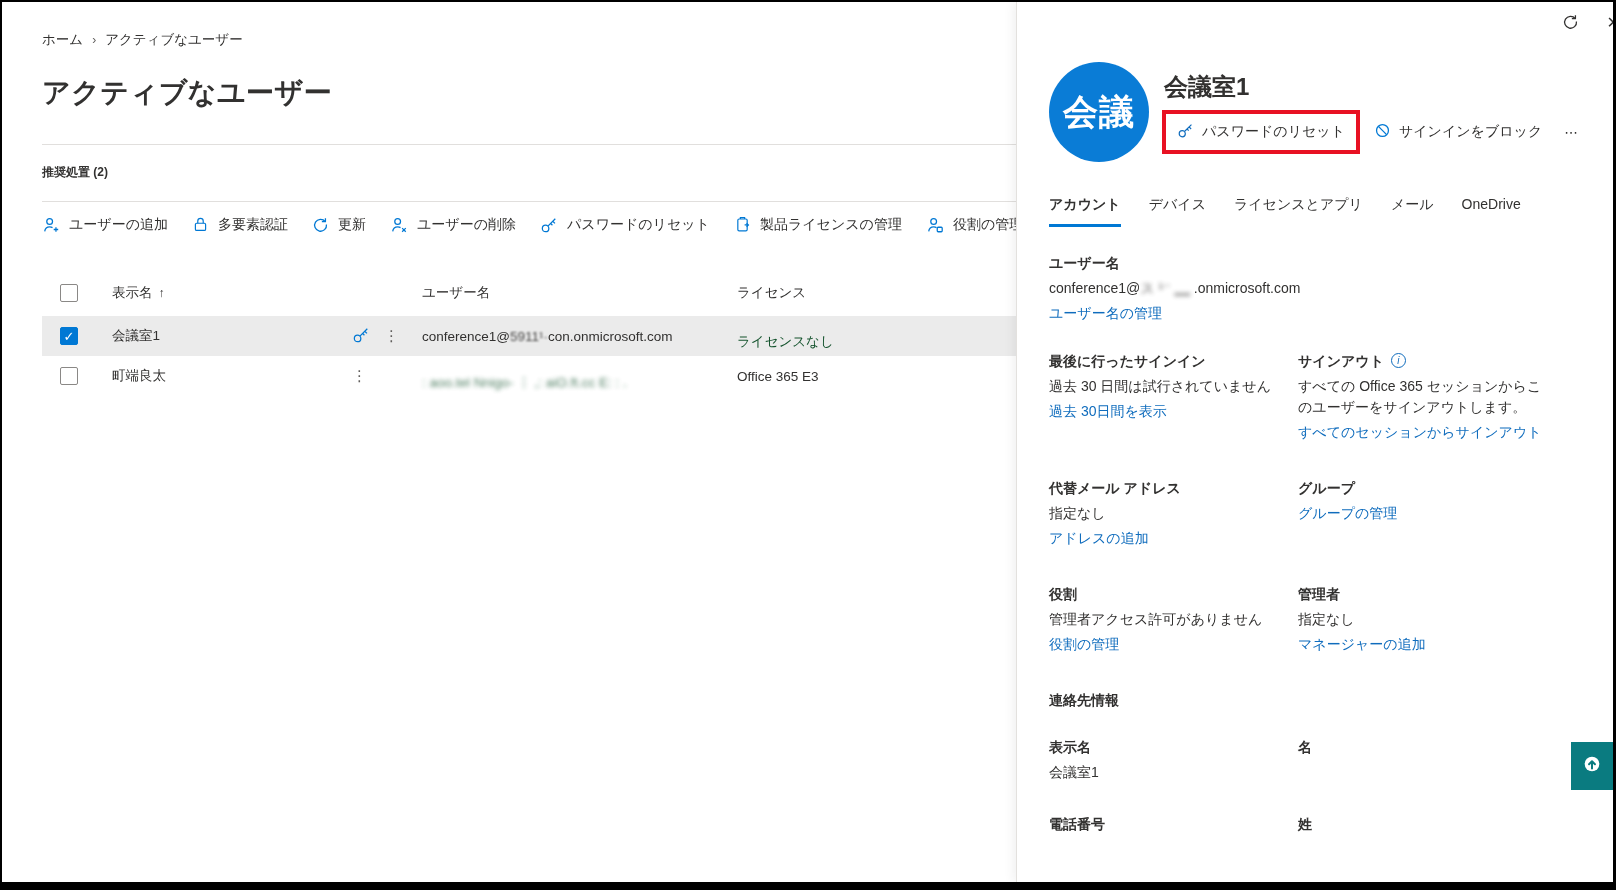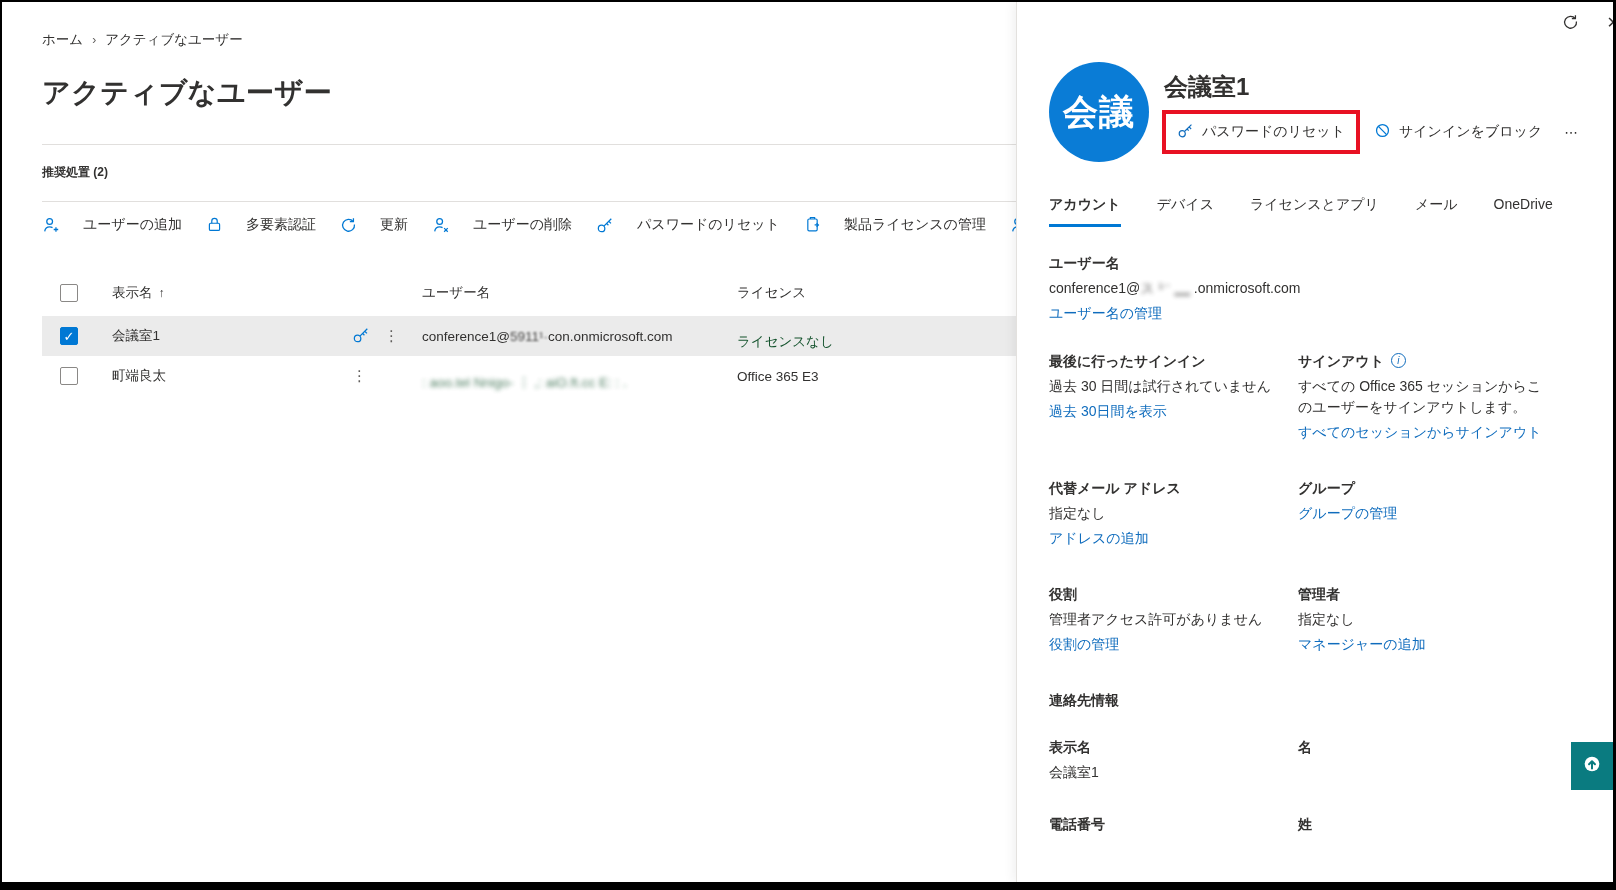--- a/index.html
+++ b/index.html
@@ -18,21 +18,21 @@
   .breadcrumb .sep { color:#605e5c; font-size:12px; }
 
   .page-title { margin:25px 0 0 40px; font-size:28px; font-weight:700; letter-spacing:.5px; }
 
   .divider { border-top:1px solid #e1dfdd; margin-left:40px; }
   .div1 { margin-top:32px; }
   .reco { margin:0 0 0 40px; padding:19px 0 20px 0; font-size:12px; font-weight:700; }
 
   .toolbar { margin-left:40px; padding:13px 0 12px 0; display:flex; align-items:center; gap:24px;
              font-size:14px; white-space:nowrap; }
-  .tb-item { display:flex; gap:23px; cursor:pointer; color:#323130; }
+  .tb-item { display:flex; gap:9px; cursor:pointer; color:#323130; }
   .tb-item svg { display:block; }
   .tb-more { color:#323130; font-size:16px; cursor:pointer; padding:0 4px; letter-spacing:1px; }
   .blue-ic { color:#0078d4; }
 
   
   .tbl { margin-left:40px; margin-top:24px; font-size:13.5px; }
   .tr { display:grid; grid-template-columns:36px 238px 88px 315px 1fr;
         align-items:center; height:40px; padding-left:18px; }
   .tr.head { height:46px; font-weight:400; }
   .tr.selected { background:#ebebeb; }
@@ -59,21 +59,21 @@
   .p-header { display:flex; gap:15px; margin:60px 0 0 32px; }
   .avatar { width:100px; height:100px; border-radius:50%; background:#0a7cd6; color:#fff;
             display:flex; align-items:center; justify-content:center;
             font-size:35px; font-weight:700; flex:none; letter-spacing:1px; }
   .p-title { font-size:24px; font-weight:700; margin-top:9px; }
   .p-actions { display:flex; align-items:center; gap:14px; margin-top:7px; font-size:14px; }
   .p-action { display:flex; align-items:center; gap:8px; cursor:pointer; }
   .highlight-red { border:4px solid #e81123; padding:8px 11px; margin-left:-2px; }
   .p-more { color:#323130; letter-spacing:1px; cursor:pointer; margin-left:8px; }
 
-  .tabs { display:flex; gap:36px; margin:34px 0 0 32px; font-size:14px; }
+  .tabs { display:flex; gap:28px; margin:34px 0 0 32px; font-size:14px; }
   .tab { padding-bottom:10px; cursor:pointer; color:#323130; border-bottom:3px solid transparent; }
   .tab.active { font-weight:700; border-bottom-color:#0078d4; }
 
   .p-content { margin:26px 32px 0 32px; font-size:14px; line-height:1.5; }
   .grid2 { display:grid; grid-template-columns:249px 1fr; column-gap:0; align-items:start; }
   .lbl { font-weight:700; margin-bottom:5px; }
   .link { color:#0f6cbd; cursor:pointer; }
   .sec { margin-bottom:27px; }
   .sec-roomy { margin-bottom:31px; }
   .stack > div { margin-bottom:4px; }

